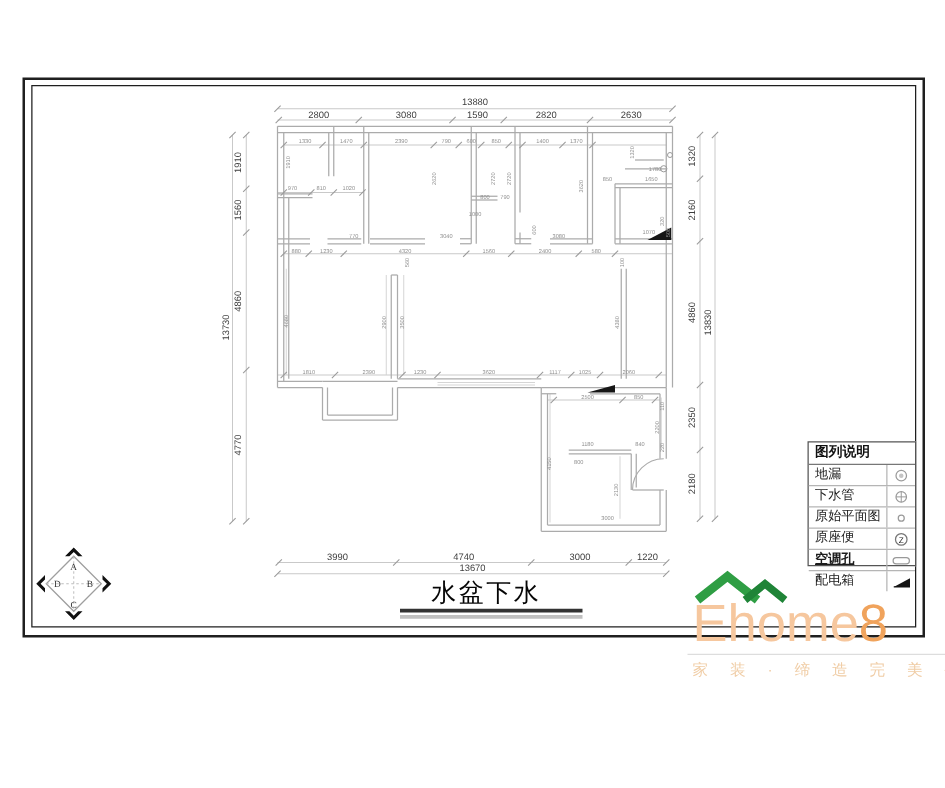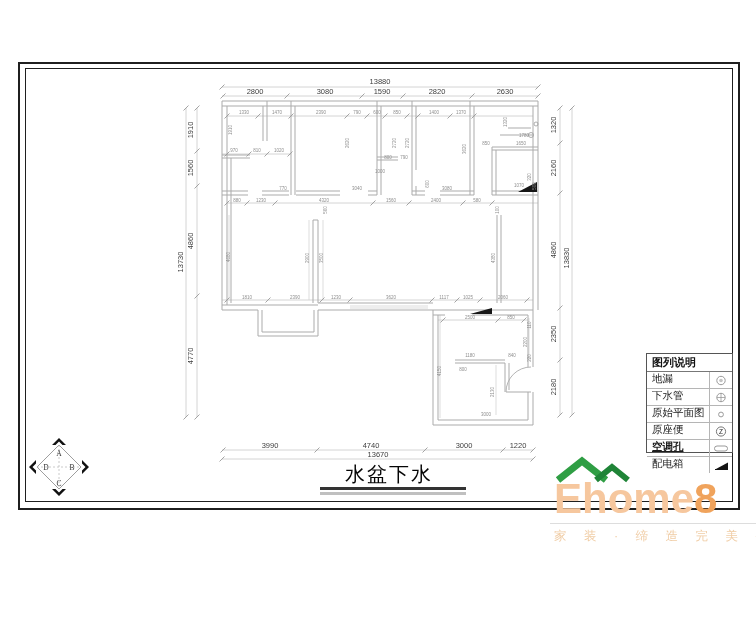--- a/index.html
+++ b/index.html
@@ -19,21 +19,21 @@
   #legend-header{height:17px;line-height:17px;font-weight:bold;font-size:11px;padding-left:5px;
           border-bottom:1px solid #777;color:#111;}
   .lrow{height:16px;display:flex;align-items:flex-start;}
   .lrow + .lrow{border-top:1px solid #b5b5b5;}
   .lrow .llabel{flex:1;font-size:10.5px;padding-left:5px;color:#1c1c1c;white-space:nowrap;}
   .lrow.bold .llabel{font-weight:bold;text-decoration:underline;}
   .licon{width:22px;align-self:stretch;border-left:1px solid #b5b5b5;display:flex;
          align-items:center;justify-content:center;}
   #logo{position:absolute;left:550px;top:452px;width:206px;height:100px;z-index:6;}
   #logo-roof{position:absolute;left:2px;top:2px;}
-  #logo-name{position:absolute;left:4px;top:26px;font-size:42px;line-height:42px;font-weight:bold;
+  #logo-name{position:absolute;left:4px;top:26px;font-size:42px;line-height:42px;font-weight:normal;
              color:#f6c79e;letter-spacing:0px;}
   #logo-name .digit{color:#f0a35c;}
   #logo-line{position:absolute;left:0;top:71px;width:206px;height:1px;background:#ddd;}
   #logo-tagline{position:absolute;left:4px;top:76px;font-size:12.5px;letter-spacing:7px;
              color:#f0cda6;white-space:nowrap;}
 </style>
 </head>
 <body>
 
 <div id="page">

